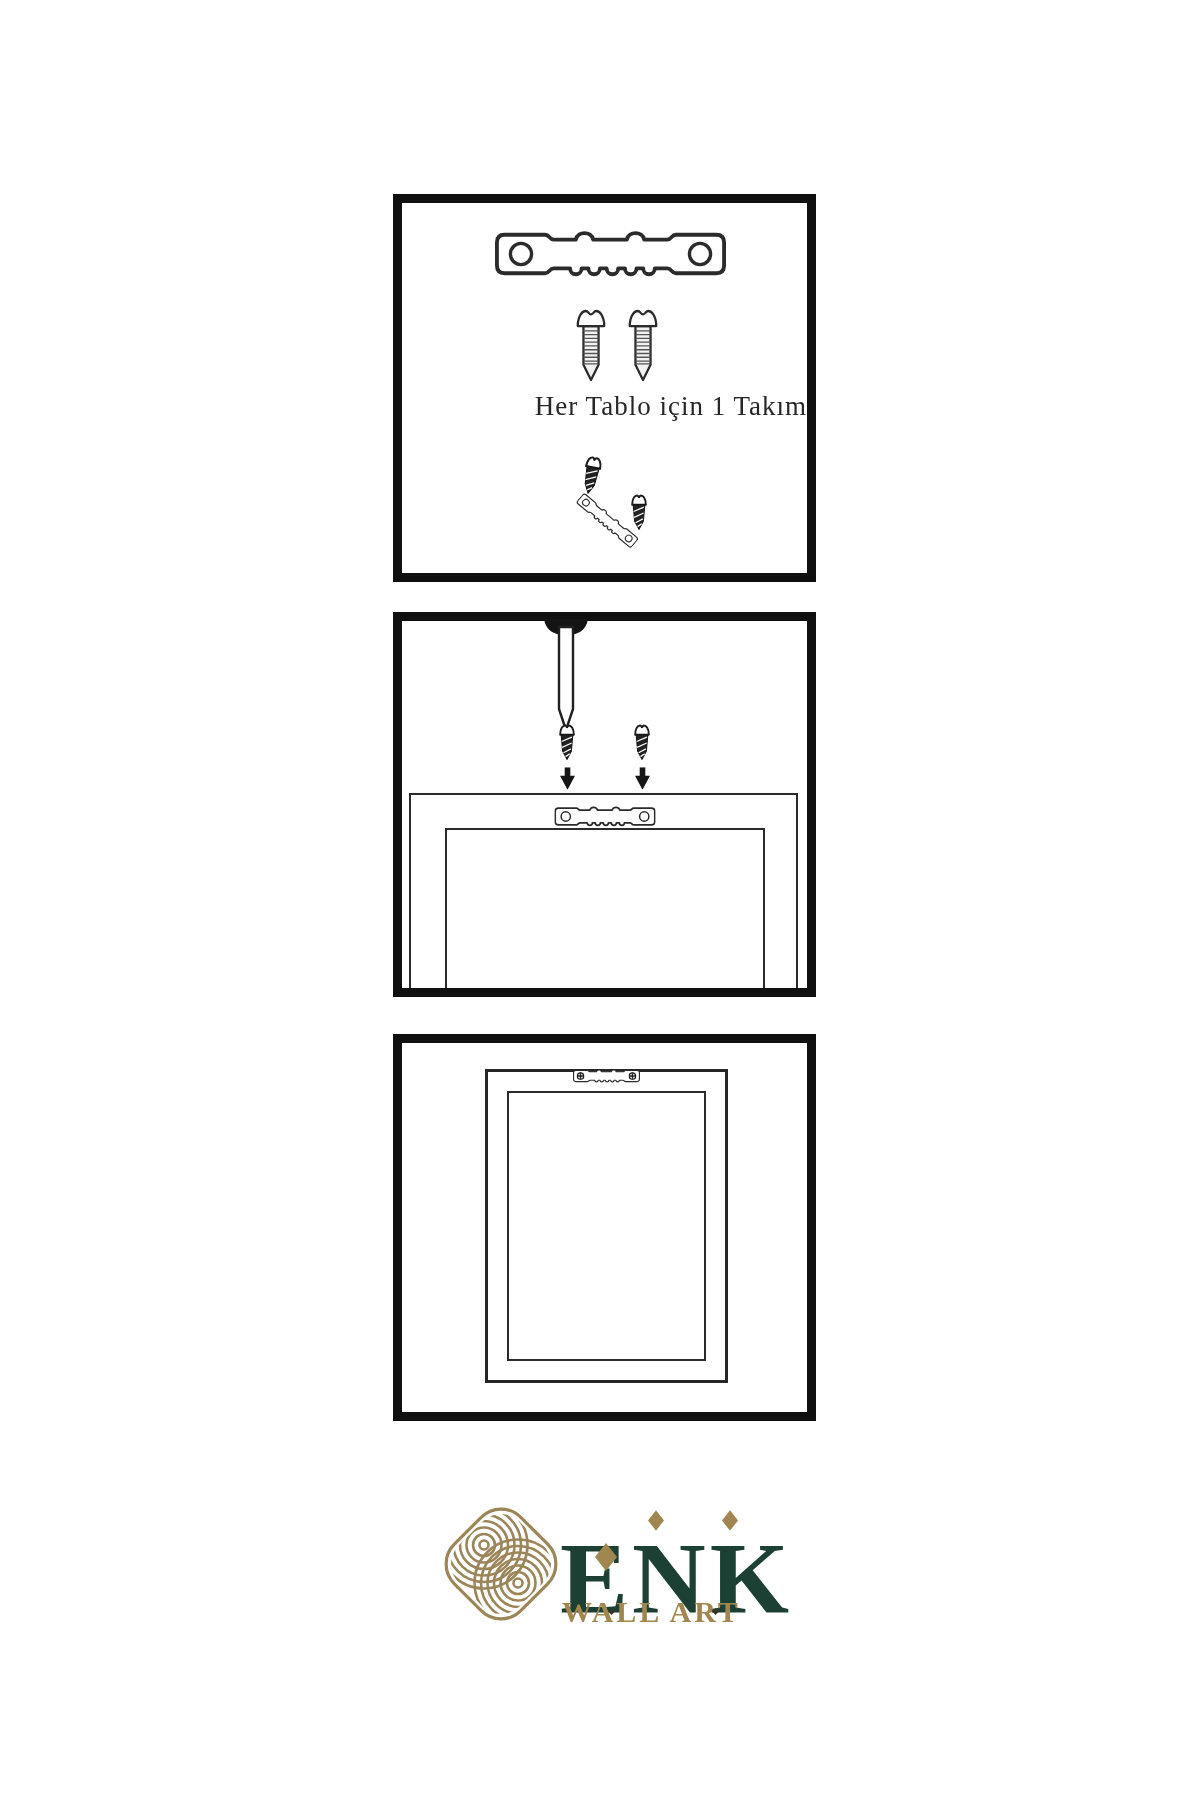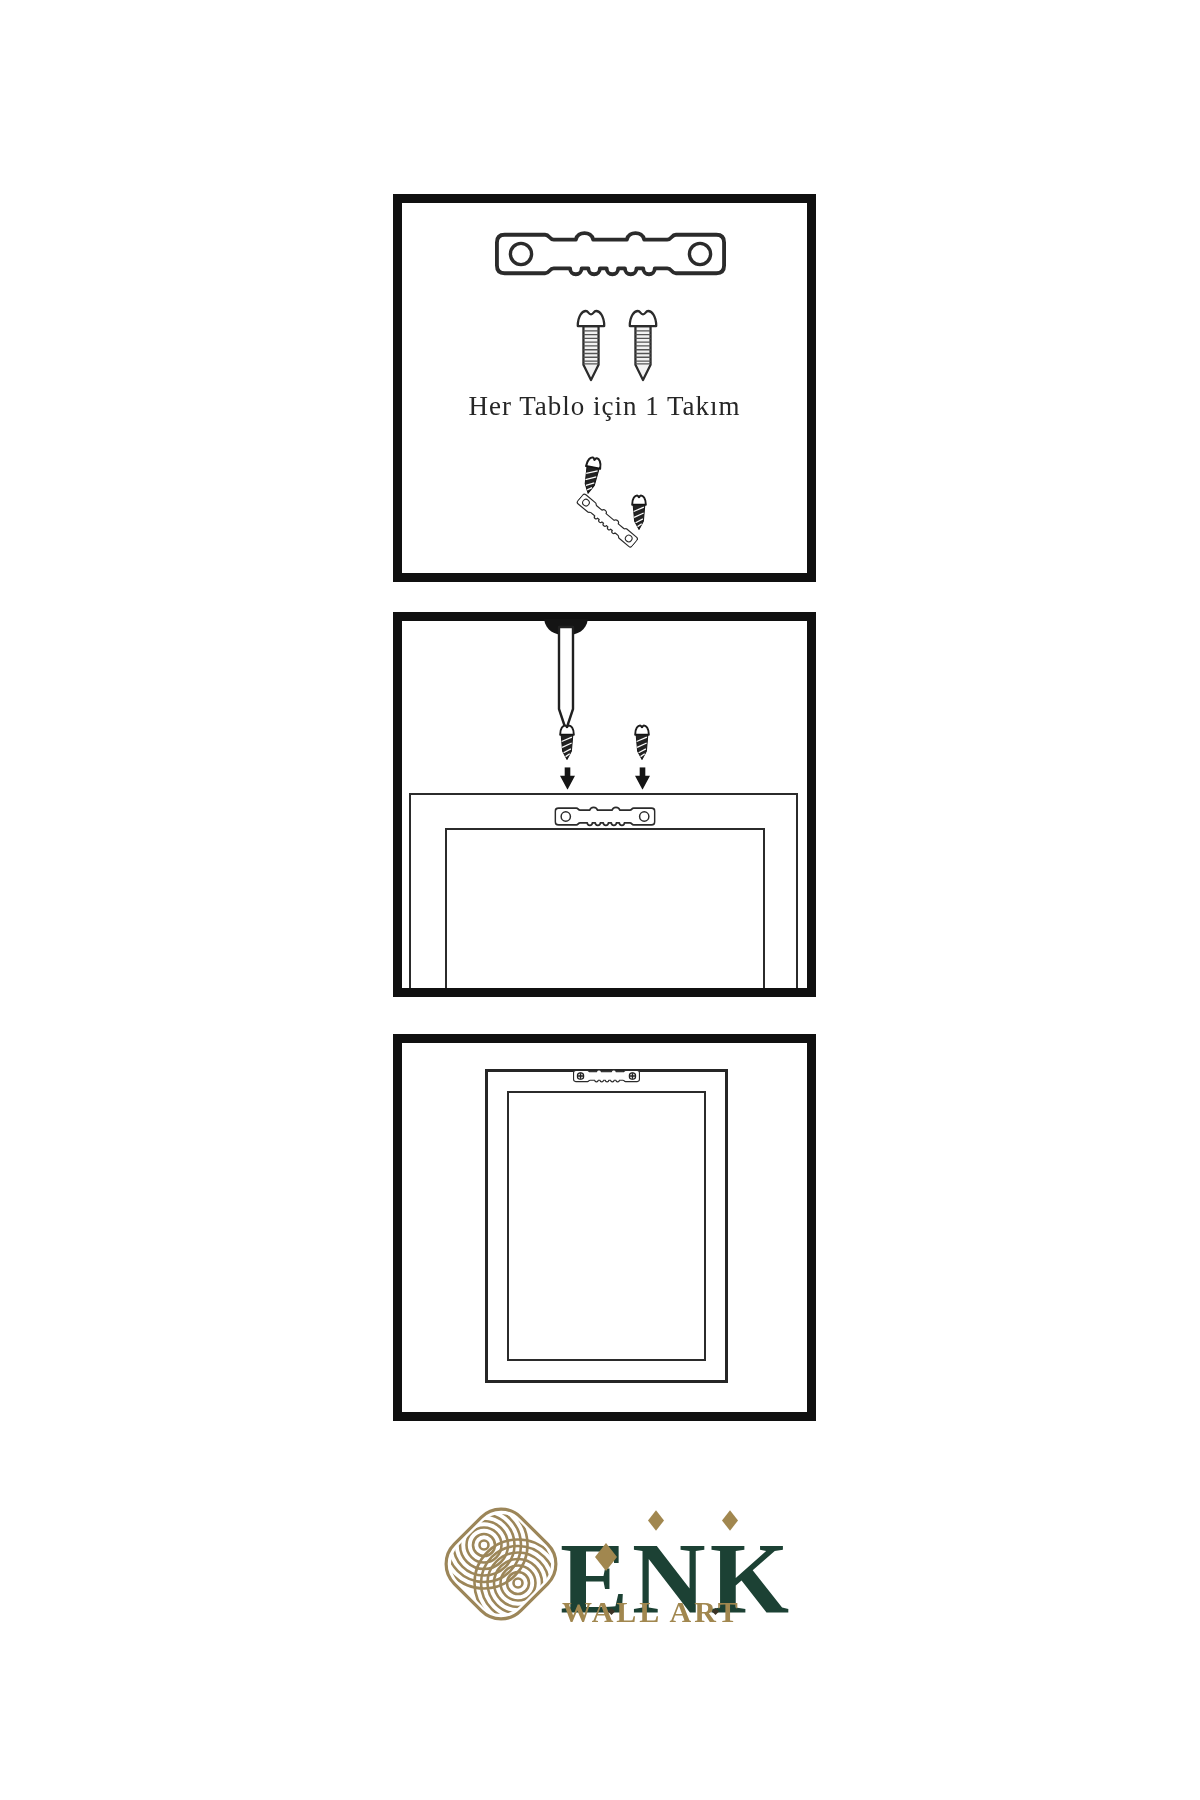--- a/index.html
+++ b/index.html
@@ -17,21 +17,21 @@
   .panel{position:absolute;left:393px;width:423px;border:9px solid var(--panel_border);
          background:#fff;box-sizing:border-box;}
   .p1{top:194px;height:388px;}
   .p2{top:612px;height:385px;}
   .p3{top:1034px;height:387px;}
   .hw{position:absolute;display:block;}
   
   .big-hanger{left:93px;top:20px;width:231px;height:62px;}
   .screw-a{left:172px;top:103px;width:34px;height:78px;}
   .screw-b{left:224px;top:103px;width:34px;height:78px;}
-  .caption{position:absolute;left:0;right:0;top:188px;text-align:center;
+  .caption{position:absolute;left:0;right:0;top:188px;text-align:right;
            font-family:"Liberation Serif",serif;font-size:27px;letter-spacing:1px;
            color:var(--caption_text);white-space:nowrap;}
   .dark-a{left:179px;top:252px;width:21px;height:41px;transform:rotate(11deg);}
   .tilt-hanger{left:181px;top:288px;width:72px;height:21px;transform:rotate(40deg);transform-origin:4px 4px;}
   .dark-b{left:227px;top:290px;width:20px;height:39px;}
   
   .nail{left:141px;top:-2px;width:46px;height:114px;}
   .dark-c{left:155px;top:102px;width:20px;height:39px;}
   .dark-d{left:230px;top:102px;width:20px;height:39px;}
   .arrow-1{left:158px;top:146px;width:15px;height:23px;}

